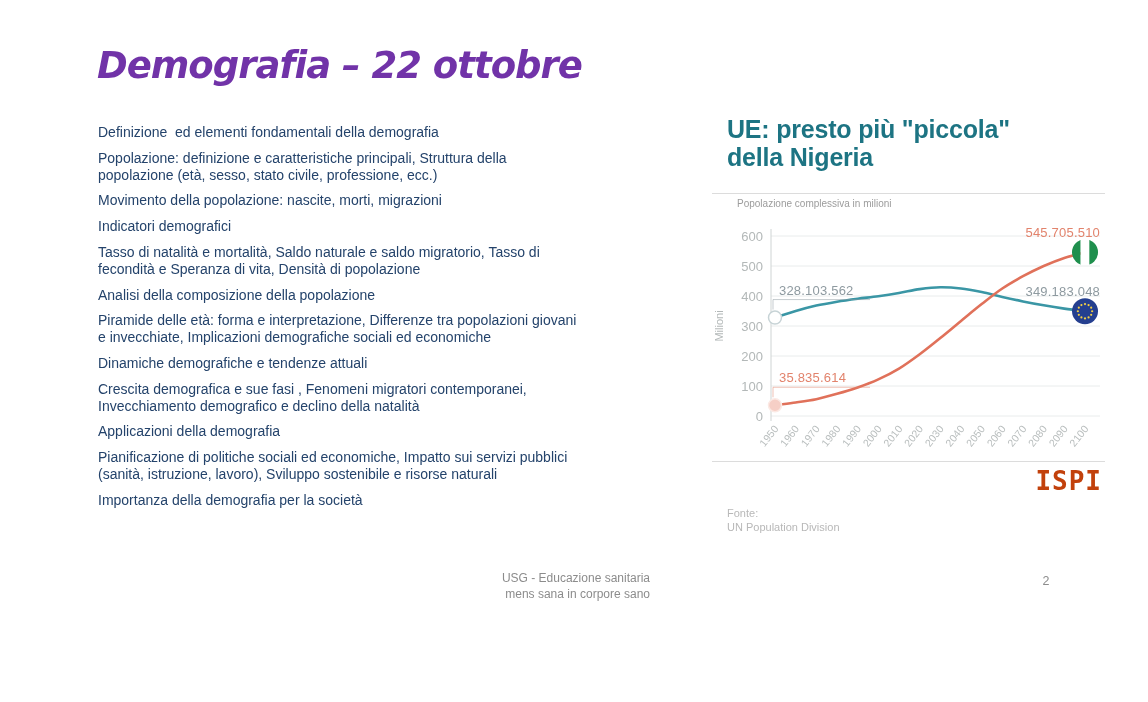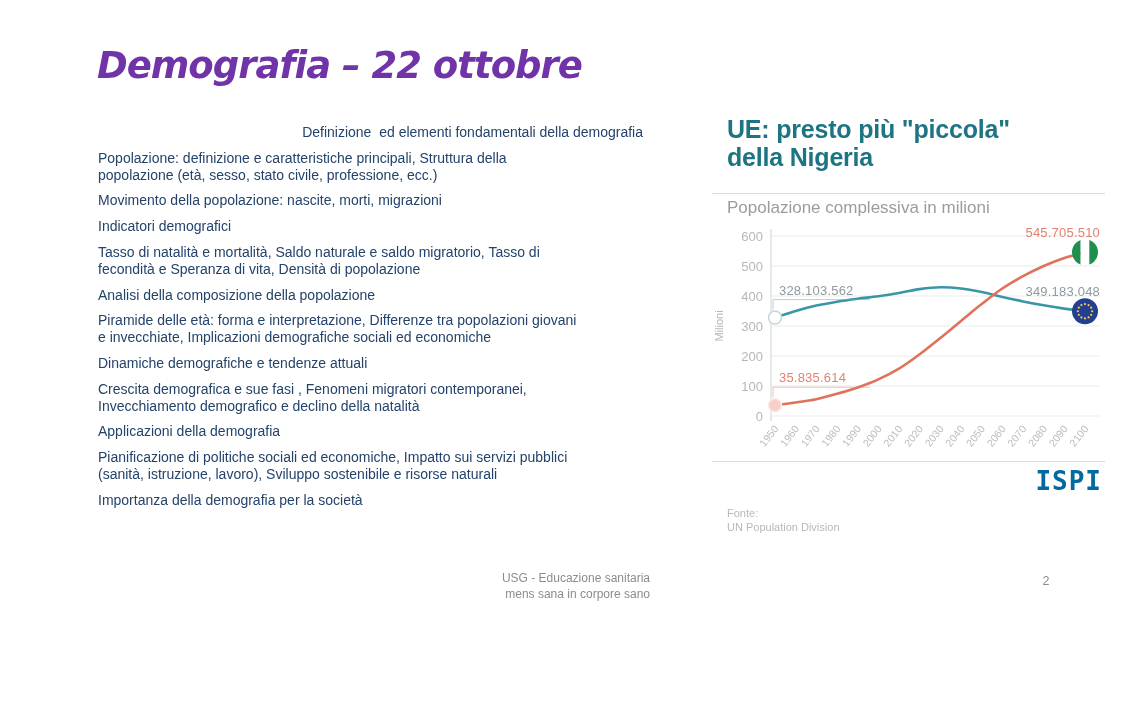--- a/index.html
+++ b/index.html
@@ -13,48 +13,48 @@
     font-family:"DejaVu Sans", sans-serif;
     font-size:37px; font-weight:bold; font-style:italic;
     color:#7133a8; letter-spacing:-1px;
   }
   .outline {
     position:absolute; left:98px; top:124px; width:545px;
     color:#24436b; font-size:14px; line-height:1.2;
   }
   .oitem { margin:0 0 9px 0; }
   .oitem.l1 { white-space:pre-wrap; }
-  .oitem.l1:first-child { margin-top:0;text-align:right; }
+  .oitem.l1:first-child { margin-top:0; }
   .oitem.l2 { width:480px; }
   .usg-footer {
     position:absolute; left:430px; top:571px; width:220px;
     text-align:right; font-size:12px; color:#8c8c8c; line-height:1.32;
   }
   .pagenum {
     position:absolute; left:1036px; top:574px; width:20px; text-align:center;
     font-size:12.5px; color:#8c8c8c;
   }
   .infographic { position:absolute; left:710px; top:110px; width:400px; height:410px; }
   .infographic > * { position:absolute; }
   .ig-title {
     left:17px; top:5px; width:385px;
     font-size:25px; font-weight:bold; color:#1d7483;
     line-height:1.12; letter-spacing:-0.2px;
   }
   .ig-rule { left:2px; width:393px; border-top:1px solid #dcdcdc; height:0; }
   .ig-rule-top { top:83px; }
   .ig-rule-bottom { top:351px; }
-  .ig-subtitle { left:17px; top:88px; font-size:17px; color:#9c9c9c; }
+  .ig-subtitle { left:27px; top:88px; font-size:10px; color:#9c9c9c; }
   .ig-svg { left:0; top:105px; }
   .ig-svg text { font-family:"Liberation Sans", sans-serif; }
   .ig-source { left:17px; top:358px; font-size:11px; color:#b8b8b8; line-height:1.3;margin-top:38px; }
   .ig-logo {
     right:8px; top:356px;
     font-family:"DejaVu Sans Mono", monospace; font-weight:bold;
-    font-size:26px; color:#0369a1; letter-spacing:1px;
+    font-size:26px; color:#c2410c; letter-spacing:1px;
   }
 </style>
 </head>
 <body>
 
 <div class="slide">
 
   <h1 class="slide-title">Demografia – 22 ottobre</h1>
 
   <div class="outline">

